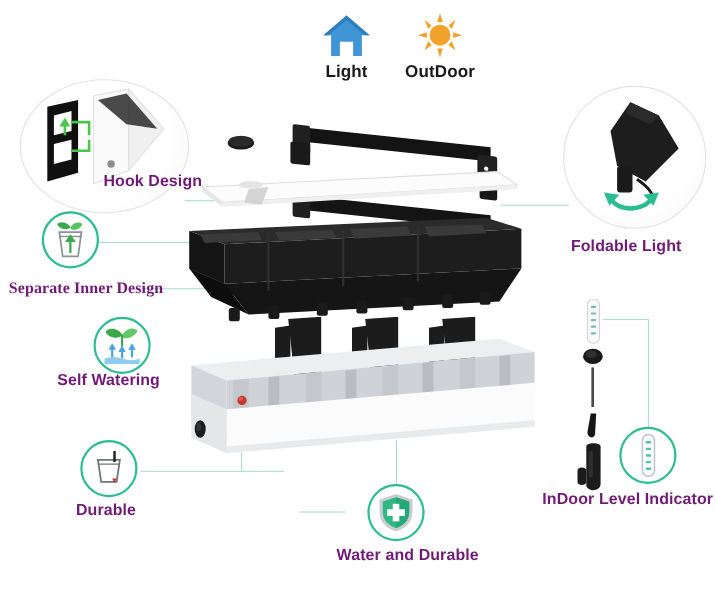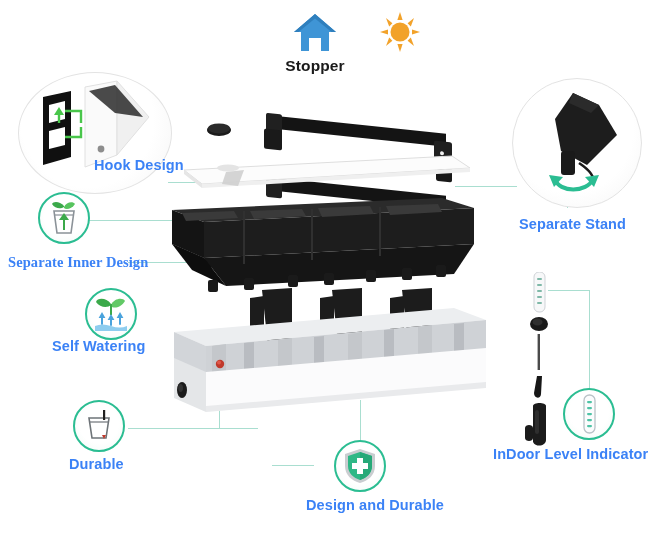--- a/index.html
+++ b/index.html
@@ -28,21 +28,21 @@
   .feature{position:absolute;}
   .fcircle{
     position:absolute;border-radius:50%;
     background:radial-gradient(circle at 50% 45%, #ffffff 55%, #f0faf6 100%);
     border:2px solid #2bbd92;
     display:flex;align-items:center;justify-content:center;
     box-sizing:border-box;
   }
   .flabel{
     position:absolute;white-space:nowrap;
-    font-size:14.5px;font-weight:bold;color:#3b82f6;
+    font-size:14.5px;font-weight:bold;color:#701a75;
     letter-spacing:.1px;
   }
 
   
   .inset{
     position:absolute;border-radius:50%;
     background:radial-gradient(circle at 45% 40%, #ffffff 60%, #f4f4f4 100%);
     border:1px solid #e3e3e3;
     overflow:hidden;
   }
@@ -60,39 +60,40 @@
   <div class="mode-wrap">
 
     <div class="mode" id="mode-indoor">
       <div class="glyph">
         <svg width="48" height="44" viewBox="0 0 48 44">
           <path d="M24 3 L45 21 L38 21 L38 40 L30 40 L30 27 L18 27 L18 40 L10 40 L10 21 L3 21 Z" fill="#3f95d6"></path>
           <path d="M24 9 L38 21 L34 21 L34 36 L14 36 L14 21 L10 21 Z" fill="#ffffff" opacity="0"></path>
           <path d="M24 3 L45 21 L40.5 21 L24 7.5 L7.5 21 L3 21 Z" fill="#2f7fbd"></path>
         </svg>
       </div>
-      <div class="cap">Stopper</div>
+      <div class="cap">Light</div>
     </div>
 
     <div class="mode" id="mode-outdoor">
       <div class="glyph">
         <svg width="46" height="44" viewBox="0 0 46 44">
           <g fill="#f2a22a">
             <circle cx="23" cy="21" r="9.5"></circle>
             <polygon points="23,1 25.6,9 20.4,9"></polygon>
             <polygon points="23,41 25.6,33 20.4,33"></polygon>
             <polygon points="3,21 11,18.4 11,23.6"></polygon>
             <polygon points="43,21 35,18.4 35,23.6"></polygon>
             <polygon points="9,7 15.4,12.2 12.2,15.4"></polygon>
             <polygon points="37,35 30.6,29.8 33.8,26.6"></polygon>
             <polygon points="37,7 30.6,12.2 33.8,15.4"></polygon>
             <polygon points="9,35 15.4,29.8 12.2,26.6"></polygon>
           </g>
         </svg>
       </div>
+      <div class="cap">OutDoor</div>
     </div>
   </div>
 
   <div class="line h" style="left:168px;top:182px;width:66px;"></div>
   <div class="line h" style="left:455px;top:186px;width:62px;"></div>
   <div class="line v" style="left:567px;top:186px;height:22px;"></div>
 
   <div class="line h" style="left:78px;top:220px;width:118px;"></div>
   <div class="line h" style="left:128px;top:262px;width:80px;"></div>
 
@@ -286,21 +287,21 @@
         <rect x="48" y="72" width="14" height="24" rx="3" fill="#1a1a1a"></rect>
         <path d="M66,84 C78,92 82,98 80,104" stroke="#1a1a1a" stroke-width="2.6" fill="none"></path>
 
         <g fill="none" stroke="#2bbd92" stroke-width="4" stroke-linecap="round">
           <path d="M42,100 C46,114 74,114 80,100"></path>
         </g>
         <polygon points="36,96 50,98 41,108" fill="#2bbd92"></polygon>
         <polygon points="86,96 72,98 81,108" fill="#2bbd92"></polygon>
       </svg>
     </div>
-    <div class="flabel" style="left:519px;top:216px;">Separate Stand</div>
+    <div class="flabel" style="left:519px;top:216px;">Foldable Light</div>
   </div>
 
   <div class="feature">
     <div class="fcircle" style="left:38px;top:192px;width:52px;height:52px;">
       <svg width="34" height="36" viewBox="0 0 34 36">
         <path d="M17 6 C13 1 6 1 5 4 C8 9 14 9 17 7 Z" fill="#3ba94a"></path>
         <path d="M17 7 C19 2 26 1 28 4 C25 9 19 10 17 8 Z" fill="#57c45e"></path>
         <path d="M7 11 L27 11 L24 33 L10 33 Z" fill="none" stroke="#8b9298" stroke-width="1.6"></path>
         <line x1="7" y1="15" x2="27" y2="15" stroke="#8b9298" stroke-width="1.2"></line>
         <path d="M17 30 L17 17" stroke="#3ba94a" stroke-width="2"></path>
@@ -345,21 +346,21 @@
   <div class="feature">
     <div class="fcircle" style="left:334px;top:440px;width:52px;height:52px;">
       <svg width="36" height="38" viewBox="0 0 36 38">
         <path d="M18 2 L33 7 L33 19 C33 28 26 34 18 36 C10 34 3 28 3 19 L3 7 Z" fill="#c9cdd0"></path>
         <path d="M18 5 L30 9 L30 19 C30 26 24.5 31 18 33 C11.5 31 6 26 6 19 L6 9 Z" fill="#2fb886"></path>
         <path d="M18 5 L30 9 L30 19 C30 26 24.5 31 18 33 Z" fill="#26a978"></path>
         <rect x="15" y="11" width="6" height="16" fill="#ffffff"></rect>
         <rect x="10" y="16" width="16" height="6" fill="#ffffff"></rect>
       </svg>
     </div>
-    <div class="flabel" style="left:306px;top:497px;">Design and Durable</div>
+    <div class="flabel" style="left:306px;top:497px;">Water and Durable</div>
   </div>
 
   <div class="feature">
     <div class="fcircle" style="left:563px;top:388px;width:52px;height:52px;">
       <svg width="26" height="40" viewBox="0 0 26 40">
         <rect x="8" y="1" width="11" height="38" rx="5.4" fill="#fbfcfd" stroke="#b9c2c7" stroke-width="1.3"></rect>
         <g fill="#4fc3a6">
           <rect x="11" y="7" width="5" height="2.2" rx="1.1"></rect>
           <rect x="11" y="13" width="5" height="2.2" rx="1.1"></rect>
           <rect x="11" y="19" width="5" height="2.2" rx="1.1"></rect>

